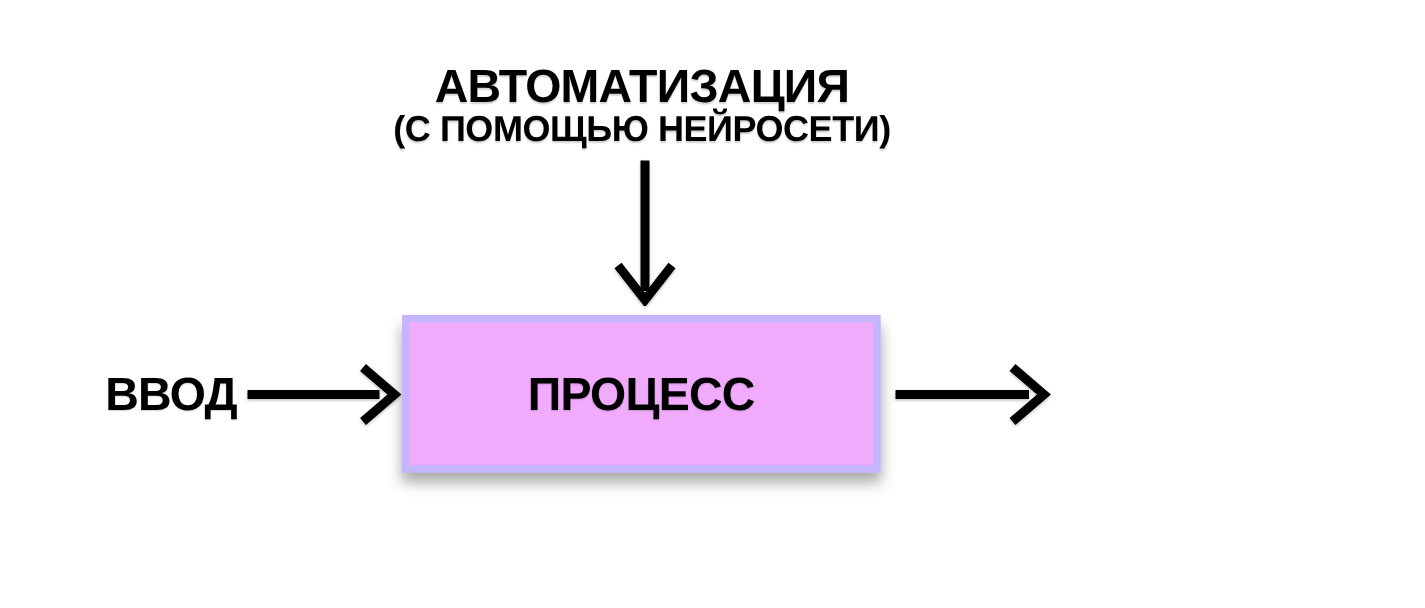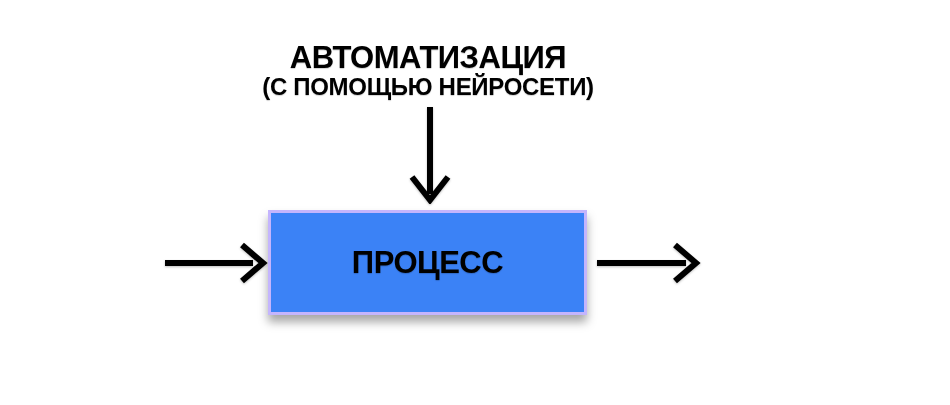--- a/index.html
+++ b/index.html
@@ -47,22 +47,22 @@
   .arrow-down   { left: 407px; top: 104px; }
   .arrow-input  { left: 163px; top: 241px; }
   .arrow-output { left: 594px; top: 241px; }
   .process-box {
     position: absolute;
     left: 268px;
     top: 210px;
     width: 319px;
     height: 105px;
     box-sizing: border-box;
-    background: #3b82f6;
-    border: 3px solid #c4b5fd;
+    background: #f0abfc;
+    border: 5px solid #c4b5fd;
     box-shadow: 0 7px 9px rgba(0,0,0,0.35);
     display: flex;
     align-items: center;
     justify-content: center;
   }
   .process-label {
     font-size: 31px;
     letter-spacing: -0.5px;
   }
   .input-label {
@@ -96,20 +96,21 @@
   <div class="title-group">
     <div class="label title-main">АВТОМАТИЗАЦИЯ</div>
     <div class="label title-sub">(С ПОМОЩЬЮ НЕЙРОСЕТИ)</div>
   </div>
 
   <svg class="arrow-svg arrow-down" width="46" height="100" viewBox="0 0 46 100">
     <path d="M23 3 V90" stroke="#000000" stroke-width="6" fill="none"></path>
     <path d="M5 73 L23 96 L41 73" stroke="#000000" stroke-width="6" fill="none" stroke-linejoin="miter"></path>
   </svg>
 
+  <div class="label input-label">ВВОД</div>
 
   <svg class="arrow-svg arrow-input" width="105" height="44" viewBox="0 0 105 44">
     <path d="M2 22 H90" stroke="#000000" stroke-width="6" fill="none"></path>
     <path d="M79 4 L100 22 L79 40" stroke="#000000" stroke-width="6" fill="none" stroke-linejoin="miter"></path>
   </svg>
 
   <div class="process-box">
     <span class="label process-label">ПРОЦЕСС</span>
   </div>
 

